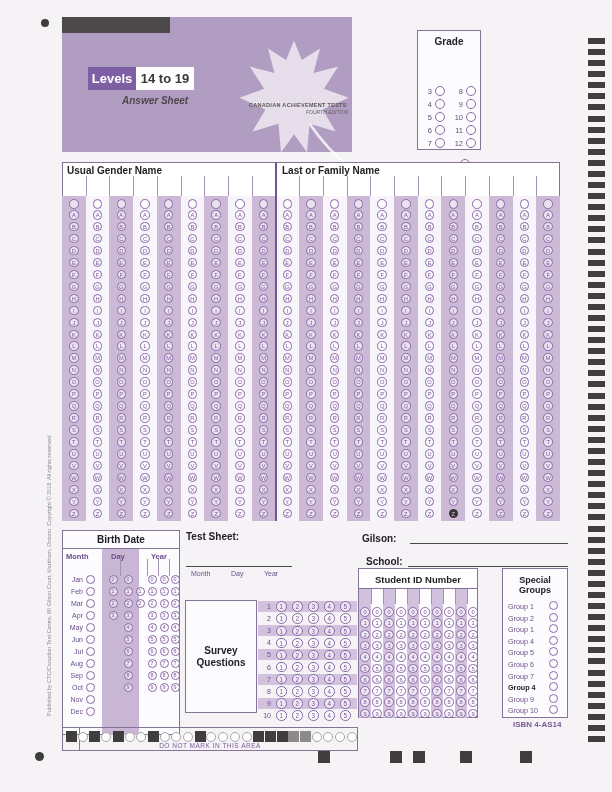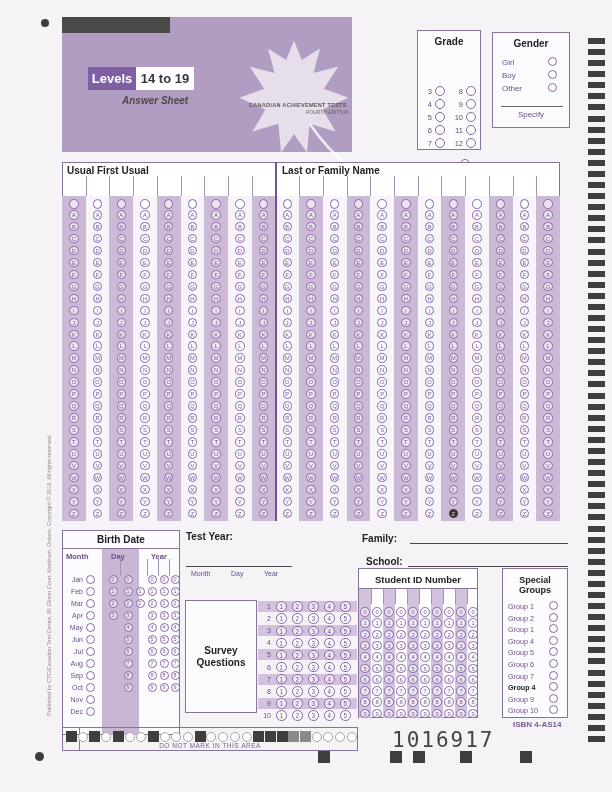--- a/index.html
+++ b/index.html
@@ -70,34 +70,23 @@
       <div class="b" style="left: 31px; top: 82px; width: 14px; text-align: right; font-size: 7.5px; color: rgb(95, 79, 118);">10</div>
       <div class="bubble" style="left: 48px; top: 81px; width: 10px; height: 10px; font-size: 6px; line-height: 8.5px;"></div>
       <div class="b" style="left: 31px; top: 95px; width: 14px; text-align: right; font-size: 7.5px; color: rgb(95, 79, 118);">11</div>
       <div class="bubble" style="left: 48px; top: 94px; width: 10px; height: 10px; font-size: 6px; line-height: 8.5px;"></div>
       <div class="b" style="left: 31px; top: 108px; width: 14px; text-align: right; font-size: 7.5px; color: rgb(95, 79, 118);">12</div>
       <div class="bubble" style="left: 48px; top: 107px; width: 10px; height: 10px; font-size: 6px; line-height: 8.5px;"></div>
       <div class="b" style="left: 12px; top: 129px; width: 26px; text-align: right; font-size: 7.5px; color: rgb(95, 79, 118);">Other</div>
       <div class="bubble" style="left: 42px; top: 128px; width: 10px; height: 10px; font-size: 6px; line-height: 8.5px;"></div>
     </div>
 
-  <div class="b box" id="gender-box" style="left:492px;top:32px;width:78px;height:96px;">
-    <div class="b bold" style="left:0;top:5px;width:100%;text-align:center;font-size:10px;">Gender</div>
-    <div class="b" style="left:8px;top:73px;width:62px;height:1px;background:#6a6a6a;"></div>
-    <div class="b" style="left:0;top:77px;width:100%;text-align:center;font-size:8px;color:#6a4f8a;">Specify</div>
-  <div class="b" style="left: 9px; top: 25px; font-size: 8px; color: rgb(106, 79, 138);">Girl</div>
-      <div class="bubble" style="left: 55px; top: 24px; width: 9px; height: 9px; font-size: 5.4px; line-height: 7.5px;"></div>
-      <div class="b" style="left: 9px; top: 38px; font-size: 8px; color: rgb(106, 79, 138);">Boy</div>
-      <div class="bubble" style="left: 55px; top: 37px; width: 9px; height: 9px; font-size: 5.4px; line-height: 7.5px;"></div>
-      <div class="b" style="left: 9px; top: 51px; font-size: 8px; color: rgb(106, 79, 138);">Other</div>
-      <div class="bubble" style="left: 55px; top: 50px; width: 9px; height: 9px; font-size: 5.4px; line-height: 7.5px;"></div>
-    </div>
 
   <div class="b" style="left:62px;top:162px;width:498px;height:359px;border:1px solid #86739a;background:#fff;"></div>
-  <div class="b bold" style="left:67px;top:165px;font-size:10px;">Usual First Usual</div>
+  <div class="b bold" style="left:67px;top:165px;font-size:10px;">Usual Gender Name</div>
   <div class="b bold" style="left:282px;top:165px;font-size:10px;">Last or Family Name</div>
   <div class="b" id="name-header-cells" style="left:62px;top:162px;width:498px;height:34px;">
       <div class="b colline" style="left: 23.7143px; top: 14px; width: 1px; height: 20px;"></div>
       <div class="b colline" style="left: 47.4286px; top: 14px; width: 1px; height: 20px;"></div>
       <div class="b colline" style="left: 71.1429px; top: 14px; width: 1px; height: 20px;"></div>
       <div class="b colline" style="left: 94.8571px; top: 14px; width: 1px; height: 20px;"></div>
       <div class="b colline" style="left: 118.571px; top: 14px; width: 1px; height: 20px;"></div>
       <div class="b colline" style="left: 142.286px; top: 14px; width: 1px; height: 20px;"></div>
       <div class="b colline" style="left: 166px; top: 14px; width: 1px; height: 20px;"></div>
       <div class="b colline" style="left: 189.714px; top: 14px; width: 1px; height: 20px;"></div>
@@ -803,27 +792,27 @@
       <div class="bubble" style="left: 107.5px; top: 68px; width: 9px; height: 9px; font-size: 5.4px; line-height: 7.5px;">2</div>
       <div class="bubble" style="left: 107.5px; top: 80px; width: 9px; height: 9px; font-size: 5.4px; line-height: 7.5px;">3</div>
       <div class="bubble" style="left: 107.5px; top: 92px; width: 9px; height: 9px; font-size: 5.4px; line-height: 7.5px;">4</div>
       <div class="bubble" style="left: 107.5px; top: 104px; width: 9px; height: 9px; font-size: 5.4px; line-height: 7.5px;">5</div>
       <div class="bubble" style="left: 107.5px; top: 116px; width: 9px; height: 9px; font-size: 5.4px; line-height: 7.5px;">6</div>
       <div class="bubble" style="left: 107.5px; top: 128px; width: 9px; height: 9px; font-size: 5.4px; line-height: 7.5px;">7</div>
       <div class="bubble" style="left: 107.5px; top: 140px; width: 9px; height: 9px; font-size: 5.4px; line-height: 7.5px;">8</div>
       <div class="bubble" style="left: 107.5px; top: 152px; width: 9px; height: 9px; font-size: 5.4px; line-height: 7.5px;">9</div>
     </div>
 
-  <div class="b bold" style="left:186px;top:531px;font-size:10px;">Test Year:</div>
+  <div class="b bold" style="left:186px;top:531px;font-size:10px;">Test Sheet:</div>
   <div class="b blackline" style="left:186px;top:566px;width:106px;"></div>
   <div class="b" style="left:191px;top:570px;font-size:7px;color:#6a4f8a;">Month</div>
   <div class="b" style="left:231px;top:570px;font-size:7px;color:#6a4f8a;">Day</div>
   <div class="b" style="left:264px;top:570px;font-size:7px;color:#6a4f8a;">Year</div>
 
-  <div class="b bold" style="left:362px;top:533px;font-size:10px;">Family:</div>
+  <div class="b bold" style="left:362px;top:533px;font-size:10px;">Gilson:</div>
   <div class="b blackline" style="left:410px;top:543px;width:158px;"></div>
   <div class="b bold" style="left:366px;top:556px;font-size:10px;">School:</div>
   <div class="b blackline" style="left:408px;top:566px;width:160px;"></div>
 
   <div class="b box" style="left:185px;top:600px;width:72px;height:113px;">
     <div class="b bold" style="left:0;top:44px;width:100%;text-align:center;font-size:10px;">Survey</div>
     <div class="b bold" style="left:0;top:56px;width:100%;text-align:center;font-size:10px;">Questions</div>
   </div>
   <div class="b" id="survey-rows" style="left:0;top:0;width:612px;height:792px;pointer-events:none;">
       <div class="b" style="left: 258px; top: 601px; width: 99px; height: 11px; background: rgb(211, 194, 222);"></div>
@@ -1059,21 +1048,20 @@
       <div class="b sq" style="left: 190.2px; top: 3px; width: 11px; height: 11px;"></div>
       <div class="b sq" style="left: 201.9px; top: 3px; width: 11px; height: 11px;"></div>
       <div class="b sq" style="left: 213.6px; top: 3px; width: 11px; height: 11px;"></div>
       <div class="b sq gray" style="left: 225.3px; top: 3px; width: 11px; height: 11px;"></div>
       <div class="b sq gray" style="left: 237px; top: 3px; width: 11px; height: 11px;"></div>
       <div class="b strip-ci" style="left: 248.7px; top: 3.5px; width: 10px; height: 10px;"></div>
       <div class="b strip-ci" style="left: 260.4px; top: 3.5px; width: 10px; height: 10px;"></div>
       <div class="b strip-ci" style="left: 272.1px; top: 3.5px; width: 10px; height: 10px;"></div>
       <div class="b strip-ci" style="left: 283.8px; top: 3.5px; width: 10px; height: 10px;"></div>
     </div>
-  <div class="b mono" style="left:392px;top:728px;font-size:21px;color:#454545;letter-spacing:2px;">1016917</div>
   <div class="b bold" style="left:513px;top:720px;font-size:8px;color:#7a5a9a;">ISBN 4-AS14</div>
 
   <div class="b" id="right-marks" style="left:0;top:0;width:612px;height:792px;pointer-events:none;">
       <div class="b dash" style="left: 588px; top: 38px; width: 17px; height: 6px;"></div>
       <div class="b dash" style="left: 588px; top: 49.08px; width: 17px; height: 6px;"></div>
       <div class="b dash" style="left: 588px; top: 60.16px; width: 17px; height: 6px;"></div>
       <div class="b dash" style="left: 588px; top: 71.24px; width: 17px; height: 6px;"></div>
       <div class="b dash" style="left: 588px; top: 82.32px; width: 17px; height: 6px;"></div>
       <div class="b dash" style="left: 588px; top: 93.4px; width: 17px; height: 6px;"></div>
       <div class="b dash" style="left: 588px; top: 104.48px; width: 17px; height: 6px;"></div>

